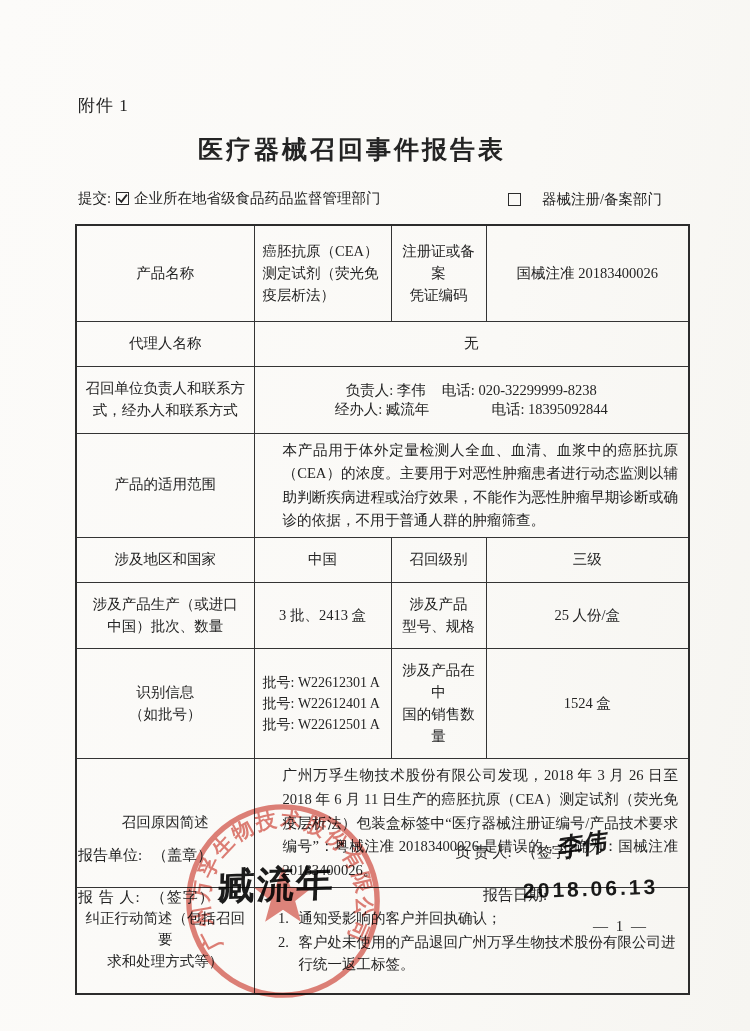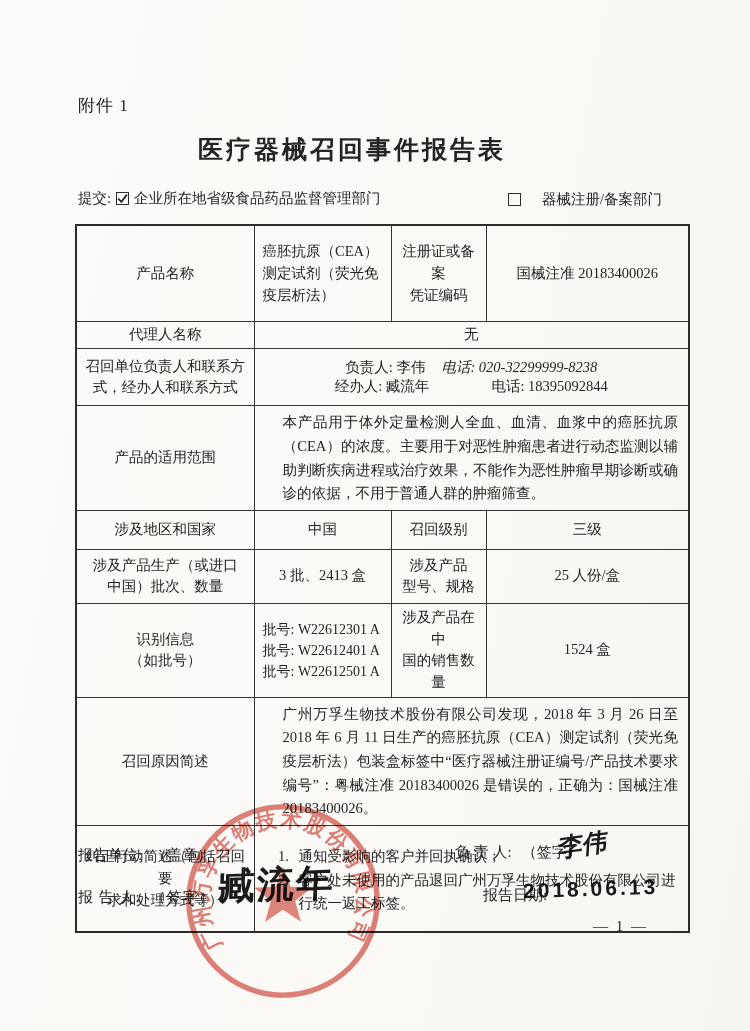--- a/index.html
+++ b/index.html
@@ -27,28 +27,28 @@
     border:1.6px solid #2c2c2c; align-items:center; justify-content:center;
     background:transparent; flex:0 0 auto;
   }
   table.form {
     position:absolute; left:75px; top:224px; width:613px;
     border-collapse:collapse; table-layout:fixed;
     font-size:14.5px;
   }
   table.form td { border:1.6px solid #343434; vertical-align:middle; overflow:hidden; }
   table.form { border:2.4px solid #2c2c2c; }
-  td.lab { text-align:center; padding:2px 6px; line-height:1.5; }
+  td.lab { text-align:center; padding:11px 6px; line-height:1.5; }
   td.val-c { text-align:center; padding:2px 6px; line-height:1.5; }
   td.val-l { text-align:left; padding:15px 8px; line-height:1.5; }
   td.val-j { text-align:justify; padding:5px 10px 4px 28px; line-height:1.62; font-size:14.6px; vertical-align:top; }
   .blk { display:block; }
   .contact-wrap { display:flex; flex-direction:column; justify-content:flex-start; height:100%; padding:4px 0; }
   .contact-line { display:flex; justify-content:center; }
-  .contact-line .gap1 { margin-left:16px;font-style:italic; }
+  .contact-line .gap1 { margin-left:16px; }
   .contact-line .gap2 { margin-left:62px; }
   ol.actions { margin:4px 0 0 0; padding-left:30px; line-height:1.55; }
   ol.actions li { padding-left:6px; margin-bottom:2px; }
   tr.r1{height:66px} tr.r2{height:41px} tr.r3{height:27px} tr.r4{height:57px}
   tr.r5{height:77px} tr.r6{height:39px} tr.r7{height:54px} tr.r8{height:60px}
   tr.r9{height:89px} tr.r10{height:87px}
   .stamp {
     position:absolute; left:180px; top:798px; width:206px; height:206px;
     mix-blend-mode:multiply; opacity:0.82;
   }

